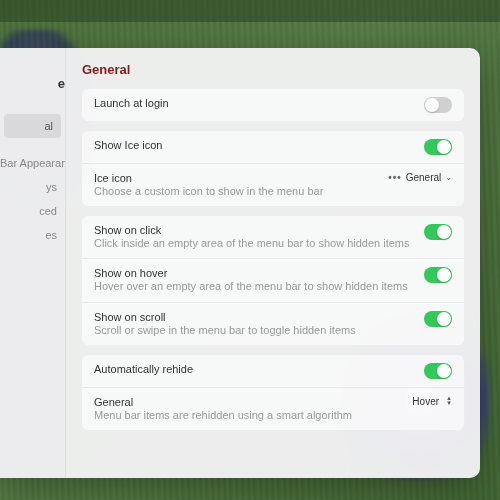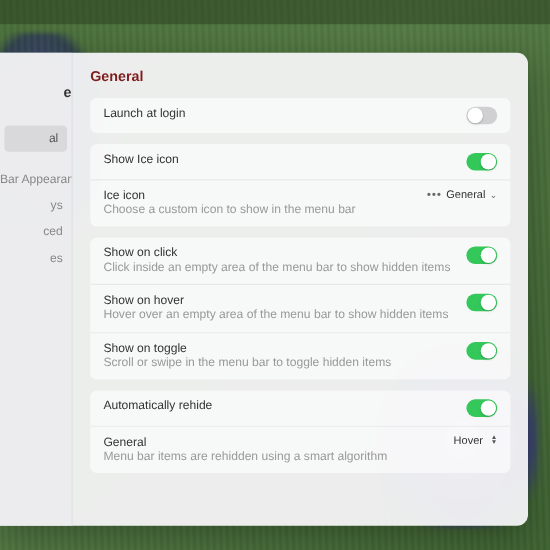--- a/index.html
+++ b/index.html
@@ -91,21 +91,21 @@
       </div>
       <div class="row">
         <div class="row-text">
           <div class="row-label">Show on hover</div>
           <div class="row-desc">Hover over an empty area of the menu bar to show hidden items</div>
         </div>
         <div class="toggle on"></div>
       </div>
       <div class="row">
         <div class="row-text">
-          <div class="row-label">Show on toggle</div>
+          <div class="row-label">Show on scroll</div>
           <div class="row-desc">Scroll or swipe in the menu bar to toggle hidden items</div>
         </div>
         <div class="toggle on"></div>
       </div>
     </div>
 
     <div class="group">
       <div class="row">
         <div class="row-text">
             <div class="row-label">Automatically rehide</div>

